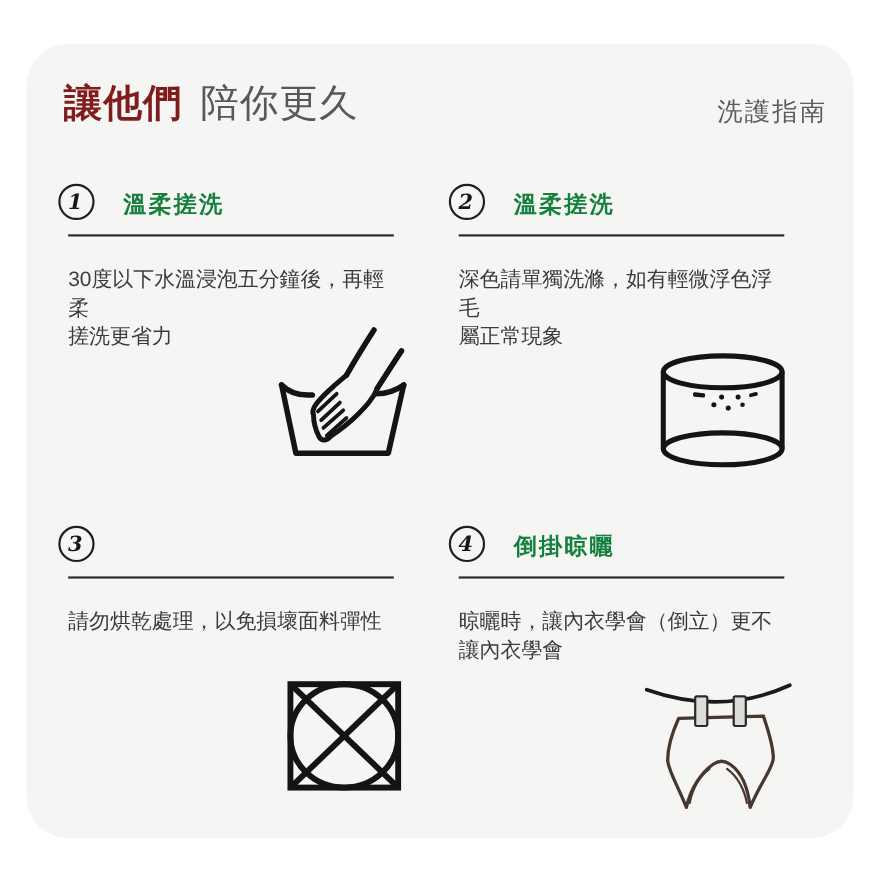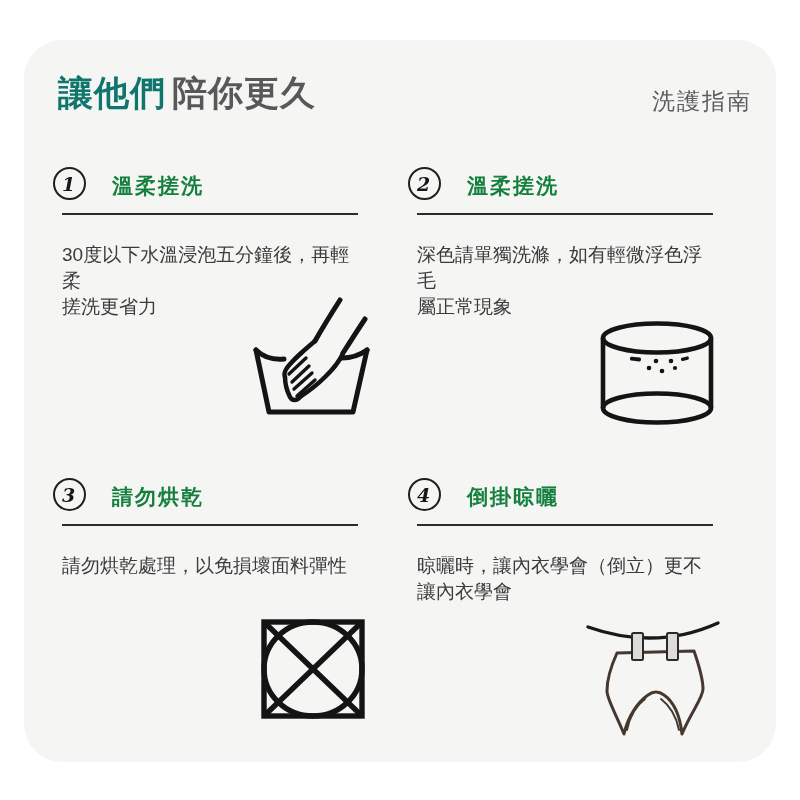--- a/index.html
+++ b/index.html
@@ -3,22 +3,22 @@
 <meta charset="utf-8">
 <style>
   html,body{margin:0;padding:0;background:#ffffff;width:800px;height:800px;
     font-family:"Liberation Sans","DejaVu Sans",sans-serif;}
   .stage{position:relative;width:800px;height:800px;overflow:hidden;}
   .card{position:absolute;left:24px;top:40px;width:752px;height:722px;
     background:#f5f5f4;border-radius:38px;}
   
   .title{position:absolute;left:58px;top:70px;font-size:35px;letter-spacing:1px;
     color:#4a4a4a;white-space:nowrap;}
-  .title .em{font-weight:800;color:#0f766e;margin-right:6px;}
-  .title .rest{font-weight:700;color:#585858;}
+  .title .em{font-weight:800;color:#7f1d1d;margin-right:16px;}
+  .title .rest{font-weight:400;color:#585858;}
   .corner-label{position:absolute;left:630px;top:86px;width:122px;text-align:right;
     font-size:23px;color:#5c5c5c;letter-spacing:2px;}
   
   .section{position:absolute;width:312px;}
   .sec-r1{top:160px;height:272px;}
   .sec-r2{top:471px;height:282px;}
   .sec-c1{left:53px;}
   .sec-c2{left:408px;}
   .num-circle{position:absolute;left:0;top:7px;width:33px;height:33px;
     border:2.5px solid #1f1f1f;border-radius:50%;box-sizing:border-box;
@@ -106,21 +106,20 @@
           <rect x="83" y="37" width="8" height="3.4" rx="1.4" transform="rotate(-14 87 39)"></rect>
         </g>
       </svg>
     </span>
   </div>
 
   <div class="section sec-r2 sec-c1">
     <div class="num-circle">
       <span>3</span>
     </div>
-    <div class="sec-heading">請勿烘乾</div>
     <div class="sec-rule"></div>
     <div class="sec-body">
       <span>請勿烘乾處理，以免損壞面料彈性</span>
     </div>
     <span class="icon icon-no-tumble-dry">
       <svg viewBox="0 0 104 100" fill="none" stroke="#141414" stroke-width="5.4">
         <rect x="3" y="3" width="98" height="94"></rect>
         <ellipse cx="52" cy="50" rx="49" ry="47"></ellipse>
         <line x1="3" y1="3" x2="101" y2="97"></line>
         <line x1="101" y1="3" x2="3" y2="97"></line>

